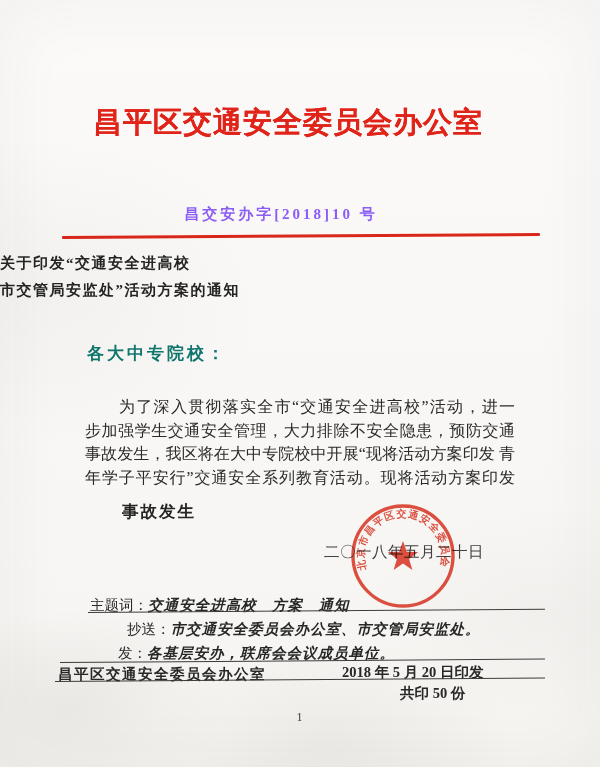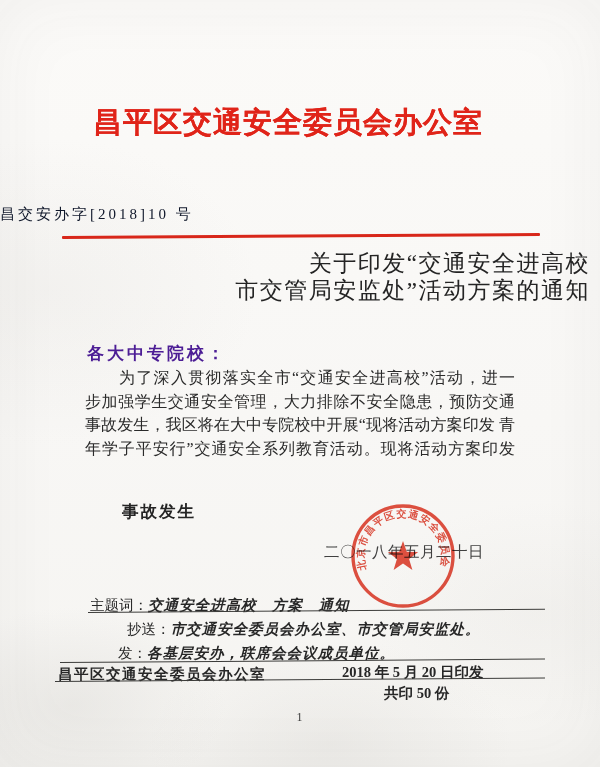--- a/index.html
+++ b/index.html
@@ -17,61 +17,61 @@
   }
   .abs{position:absolute;}
   .header-title{
     left:0;right:24px;top:103px;text-align:center;
     font-family:"Liberation Sans","DejaVu Sans",sans-serif;
     font-weight:700;font-size:29px;letter-spacing:1px;
     color:#e02419;
     text-shadow:0 0 .4px #e02419;
   }
   .doc-number{
-    left:0;right:38px;top:205px;text-align:left;
-    font-size:15px;letter-spacing:3px;color:#0f172a;
+    left:0;right:38px;top:205px;text-align:center;
+    font-size:15px;letter-spacing:3px;color:#8b5cf6;font-weight:bold;
   }
   .red-divider{
     left:62px;top:236px;width:478px;height:3px;background:#d8271a;
     transform:rotate(-0.35deg);transform-origin:left center;border-radius:1px;
   }
   .doc-title{
-    left:0;right:10px;top:250px;text-align:right;
-    font-size:23px;font-weight:400;line-height:27px;letter-spacing:1.5px;color:#242424;
+    left:0;right:10px;top:250px;text-align:left;
+    font-size:15px;font-weight:700;line-height:27px;letter-spacing:1.5px;color:#242424;
   }
   .recipient{
-    left:87px;top:342px;font-size:17px;font-weight:700;letter-spacing:3px;color:#4c1d95;
+    left:87px;top:342px;font-size:17px;font-weight:700;letter-spacing:3px;color:#0f766e;
   }
   .body-block{
     left:85px;top:366px;width:430px;font-size:16px;color:#2a2a2a;
   }
   .bline{
     height:23.7px;line-height:23.7px;white-space:nowrap;
     text-align:justify;text-align-last:justify;
   }
-  .bline.indent{padding-left:34px;}
+  .bline.indent{padding-left:34px;margin-top:29px;}
   .bline.last{text-align-last:left;letter-spacing:2px;}
   .closing{
     left:122px;top:501px;font-size:16.5px;font-weight:700;letter-spacing:2px;color:#242424;
   }
   .issue-date{
     left:324px;top:542px;font-size:15.5px;letter-spacing:0.5px;color:#404040;z-index:1;text-align:right;
   }
   .seal{
     left:348px;top:501px;width:110px;height:110px;z-index:2;
     opacity:.88;mix-blend-mode:multiply;
   }
   .foot-row{font-size:14.5px;color:#272727;white-space:nowrap;}
   .foot-row b{font-weight:700;letter-spacing:1px;font-style:italic;}
   .row-subject{left:90px;top:596px;}
   .row-cc{left:107px;top:620px;margin-left:20px;}
   .row-send{left:118px;top:644px;}
   .row-issuer{left:58px;top:665px;font-weight:700;letter-spacing:1.5px;}
   .row-printdate{left:342px;top:663px;font-weight:700;}
-  .row-copies{left:384px;top:684px;font-weight:700;}
+  .row-copies{left:400px;top:684px;font-weight:700;}
   .sep{
     height:0;border-top:1.4px solid #3c3c3a;
     transform:rotate(-0.4deg);transform-origin:left center;
   }
   .sep-subject{left:88px;top:612px;width:457px;}
   .sep-send{left:60px;top:662px;width:485px;}
   .sep-footer{left:55px;top:681px;width:490px;}
   .page-num{
     left:0;right:0;top:710px;text-align:center;font-size:12px;color:#3a3a3a;letter-spacing:1px;
   }

